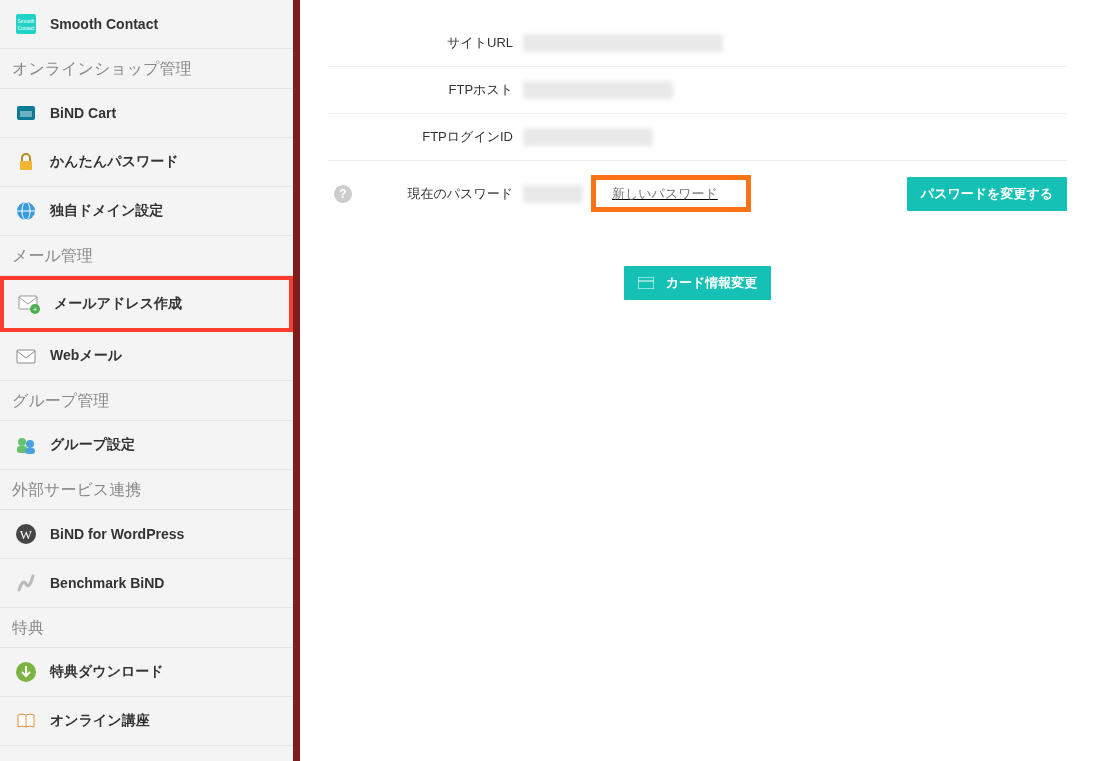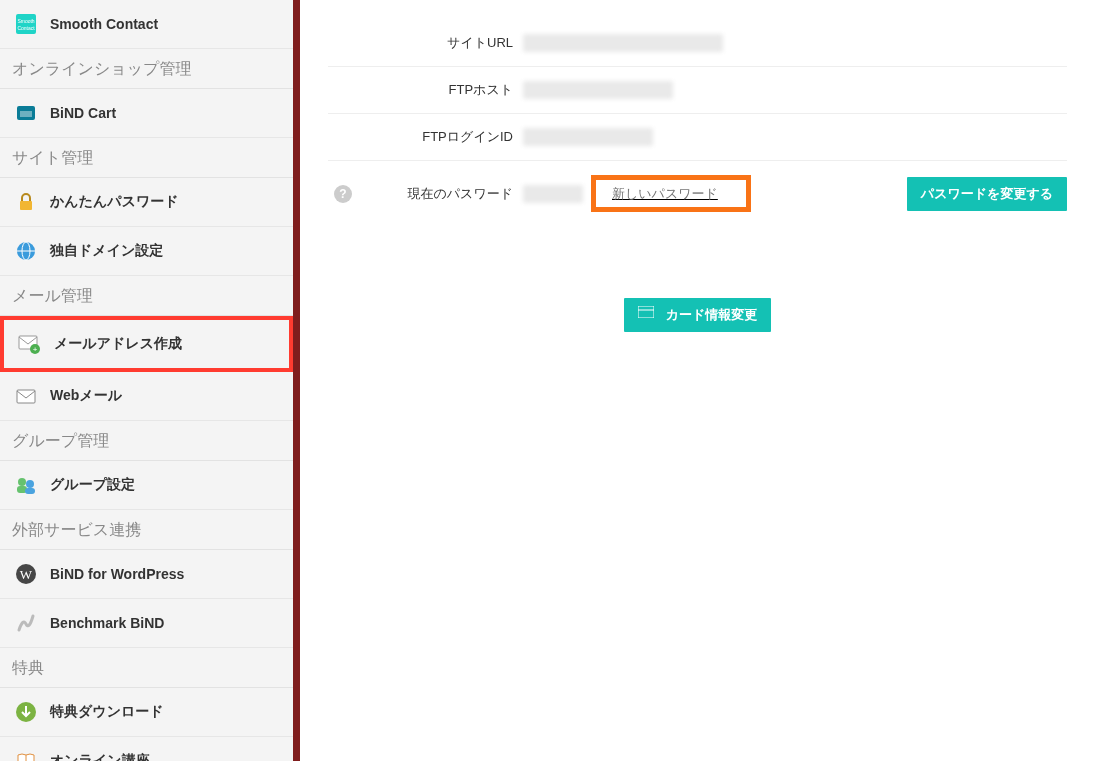--- a/index.html
+++ b/index.html
@@ -102,22 +102,22 @@
   cursor: pointer;
   border-radius: 1px;
 }
 .btn-row {
   display: flex;
   justify-content: center;
   padding-top: 40px;
 }
 .btn-card {
   display: inline-flex;
+  align-items: center;
   gap: 12px;
-  margin-top: 32px;
 }
 .help-icon {
   width: 18px; height: 18px; border-radius: 50%;
   background: #ccc; color: #fff;
   display: inline-flex; align-items: center; justify-content: center;
   font-size: 12px; font-weight: bold;
 }
 svg { display: block; }
 </style>
 </head>
@@ -140,21 +140,20 @@
   <div class="sidebar-item">
     <span class="icon">
       <svg width="22" height="22">
           <rect x="2" y="4" width="18" height="14" fill="#0a7c97" rx="2"></rect>
           <rect x="5" y="9" width="12" height="6" fill="#fff" opacity="0.4"></rect>
         </svg>
     </span>
     <span class="label">BiND Cart</span>
   </div>
 
-  <div class="section-header">サイト管理</div>
   <div class="sidebar-item">
     <span class="icon">
       <svg width="22" height="22">
           <rect x="5" y="10" width="12" height="9" fill="#f2b632" rx="1"></rect>
           <path d="M7 10 V7 a4 4 0 0 1 8 0 V10" fill="none" stroke="#b88a1e" stroke-width="2"></path>
         </svg>
     </span>
     <span class="label">かんたんパスワード</span>
   </div>
   <div class="sidebar-item">

